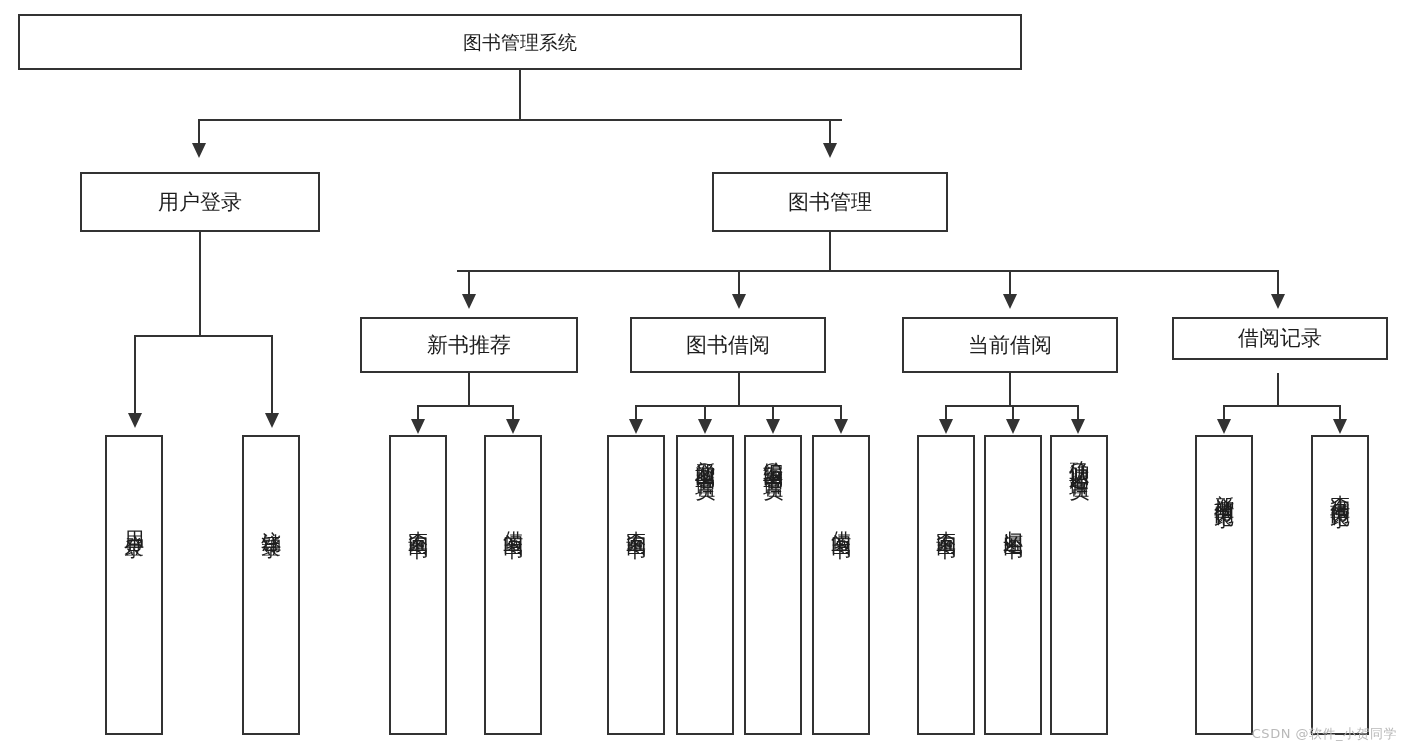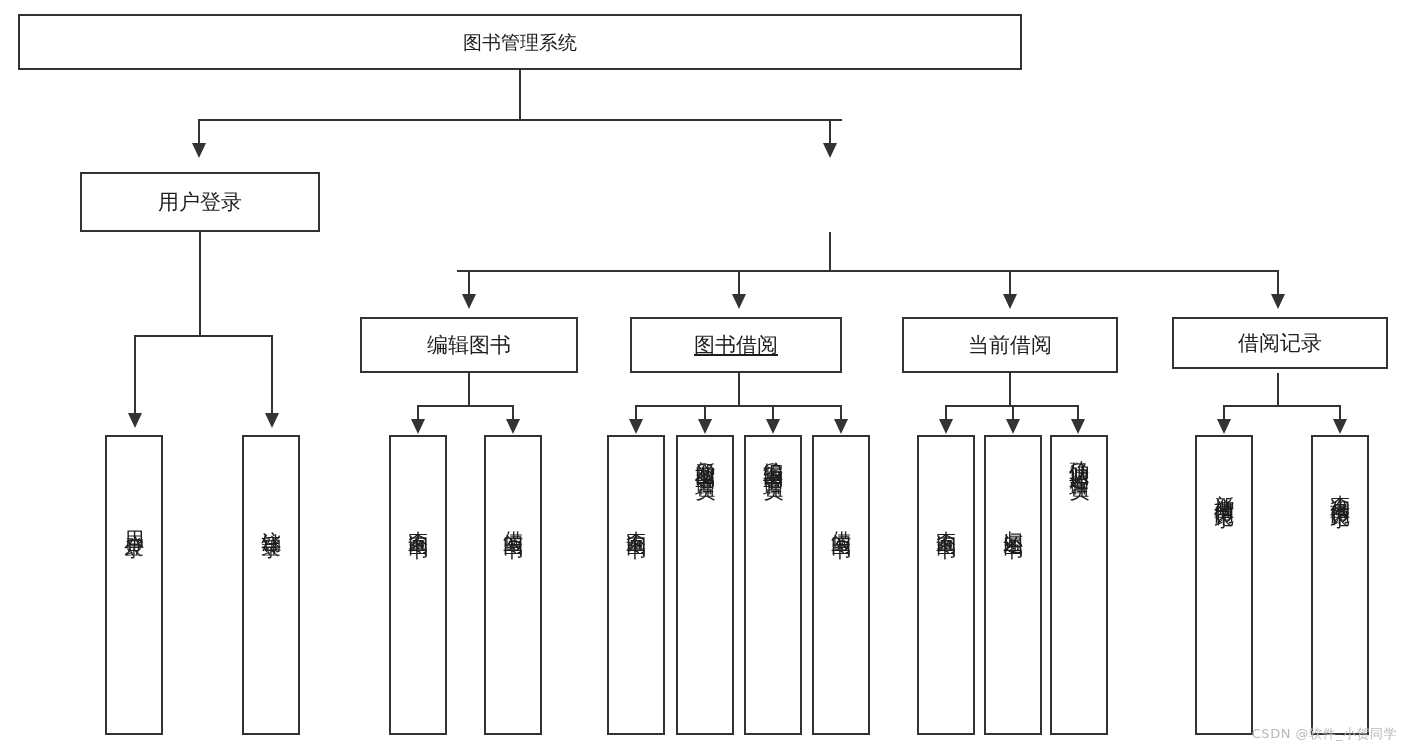--- a/index.html
+++ b/index.html
@@ -92,49 +92,52 @@
 
   <div class="ln v" style="left:198px;top:119px;height:26px;"></div>
   <div class="arrow" style="left:192px;top:143px;"></div>
   <div class="ln v" style="left:829px;top:119px;height:26px;"></div>
   <div class="arrow" style="left:823px;top:143px;"></div>
 
   <div class="node horiz" style="left:80px;top:172px;width:240px;height:60px;">
     <span class="lbl">用户登录</span>
   </div>
 
+  <div class="node horiz" style="left:712px;top:172px;width:236px;height:60px;">
+    <span class="lbl">图书管理</span>
+  </div>
 
   <div class="ln v" style="left:199px;top:232px;height:104px;"></div>
   <div class="ln h" style="left:134px;top:335px;width:138px;"></div>
   <div class="ln v" style="left:134px;top:335px;height:80px;"></div>
   <div class="arrow" style="left:128px;top:413px;"></div>
   <div class="ln v" style="left:271px;top:335px;height:80px;"></div>
   <div class="arrow" style="left:265px;top:413px;"></div>
 
   <div class="ln v" style="left:829px;top:232px;height:39px;"></div>
   <div class="ln h" style="left:457px;top:270px;width:822px;"></div>
   <div class="ln v" style="left:468px;top:270px;height:26px;"></div>
   <div class="arrow" style="left:462px;top:294px;"></div>
   <div class="ln v" style="left:738px;top:270px;height:26px;"></div>
   <div class="arrow" style="left:732px;top:294px;"></div>
   <div class="ln v" style="left:1009px;top:270px;height:26px;"></div>
   <div class="arrow" style="left:1003px;top:294px;"></div>
   <div class="ln v" style="left:1277px;top:270px;height:26px;"></div>
   <div class="arrow" style="left:1271px;top:294px;"></div>
 
   <div class="node horiz" style="left:360px;top:317px;width:218px;height:56px;">
-    <span class="lbl">编辑图书</span>
-  </div>
-  <div class="node horiz" style="left:630px;top:317px;width:212px;height:56px;text-decoration:underline;">
+    <span class="lbl">新书推荐</span>
+  </div>
+  <div class="node horiz" style="left:630px;top:317px;width:196px;height:56px;">
     <span class="lbl">图书借阅</span>
   </div>
   <div class="node horiz" style="left:902px;top:317px;width:216px;height:56px;">
     <span class="lbl">当前借阅</span>
   </div>
-  <div class="node horiz" style="left:1172px;top:317px;width:216px;height:52px;font-family:Liberation Serif, serif;">
+  <div class="node horiz" style="left:1172px;top:317px;width:216px;height:43px;font-family:Liberation Serif, serif;">
     <span class="lbl">借阅记录</span>
   </div>
 
   <div class="ln v" style="left:468px;top:373px;height:33px;"></div>
   <div class="ln h" style="left:417px;top:405px;width:97px;"></div>
   <div class="ln v" style="left:417px;top:405px;height:16px;"></div>
   <div class="arrow" style="left:411px;top:419px;"></div>
   <div class="ln v" style="left:512px;top:405px;height:16px;"></div>
   <div class="arrow" style="left:506px;top:419px;"></div>
 

